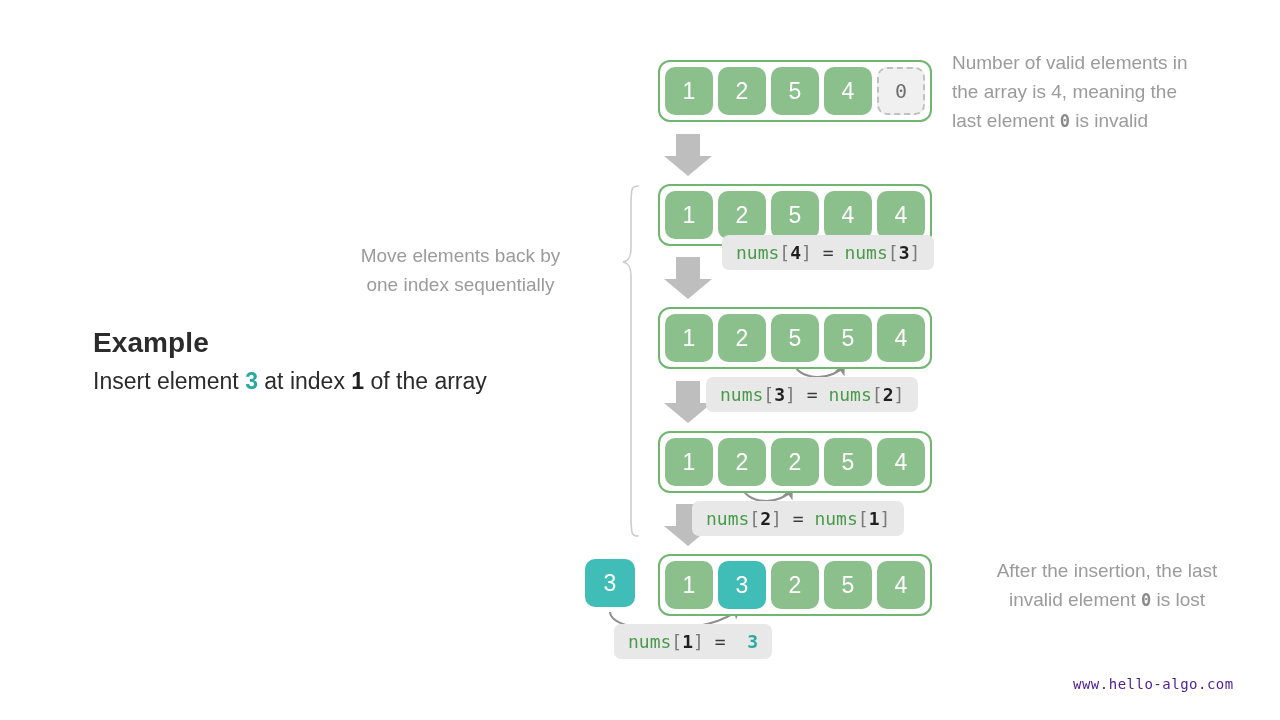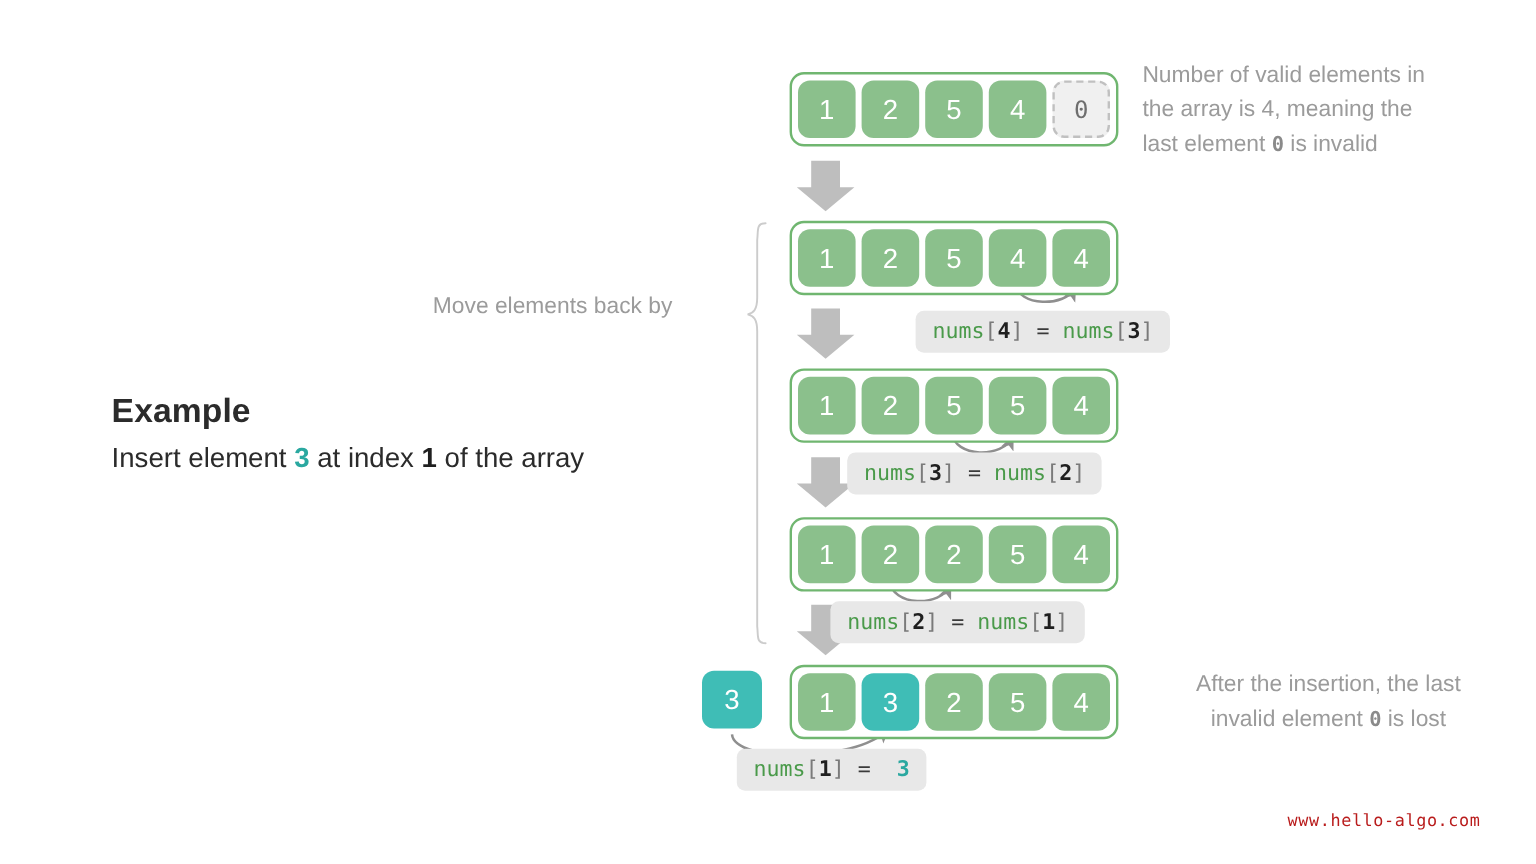--- a/index.html
+++ b/index.html
@@ -138,21 +138,21 @@
   .code-pill .v-eq   { color: #3a3a3a; }
   .code-pill .v-teal { color: #2aa8a0; font-weight: bold; }
 
   
   .watermark {
     position: absolute;
     left: 1073px;
     top: 676px;
     font-family: "DejaVu Sans Mono", monospace;
     font-size: 14px;
-    color: #b91c1c;
+    color: #4c1d95;
     letter-spacing: 0.5px;
   }
 
   svg.overlay {
     position: absolute;
     left: 0; top: 0;
     width: 1280px;
     height: 720px;
     pointer-events: none;
   }
@@ -231,21 +231,21 @@
   <div class="array" style="left:658px; top:554px;">
     <div class="cell">1</div>
     <div class="cell teal">3</div>
     <div class="cell">2</div>
     <div class="cell">5</div>
     <div class="cell">4</div>
   </div>
 
   <div class="lone-cell" style="left:585px; top:559px;">3</div>
 
-  <div class="code-pill" style="left:722px; top:259px;margin-left:41px;">
+  <div class="code-pill" style="left:722px; top:235px;">
     <span class="v-name">nums</span><span class="v-brk">[</span><span class="v-num">4</span><span class="v-brk">]</span>&nbsp;<span class="v-eq">=</span>&nbsp;<span class="v-name">nums</span><span class="v-brk">[</span><span class="v-num">3</span><span class="v-brk">]</span>
   </div>
 
   <div class="code-pill" style="left:706px; top:377px;">
     <span class="v-name">nums</span><span class="v-brk">[</span><span class="v-num">3</span><span class="v-brk">]</span>&nbsp;<span class="v-eq">=</span>&nbsp;<span class="v-name">nums</span><span class="v-brk">[</span><span class="v-num">2</span><span class="v-brk">]</span>
   </div>
 
   <div class="code-pill" style="left:692px; top:501px;">
     <span class="v-name">nums</span><span class="v-brk">[</span><span class="v-num">2</span><span class="v-brk">]</span>&nbsp;<span class="v-eq">=</span>&nbsp;<span class="v-name">nums</span><span class="v-brk">[</span><span class="v-num">1</span><span class="v-brk">]</span>
   </div>
@@ -260,20 +260,21 @@
   </div>
 
   <div class="note note-right-top">
     <span>Number of valid elements in</span><br>
     <span>the array is 4, meaning the</span><br>
     <span>last element </span><span class="mono-b">0</span><span> is invalid</span>
   </div>
 
   <div class="note note-left-mid">
     <span>Move elements back by</span><br>
+    <span>one index sequentially</span>
   </div>
 
   <div class="note note-right-bottom">
     <span>After the insertion, the last</span><br>
     <span>invalid element </span><span class="mono-b">0</span><span> is lost</span>
   </div>
 
   <div class="watermark">www.hello-algo.com</div>
 
 </div>

